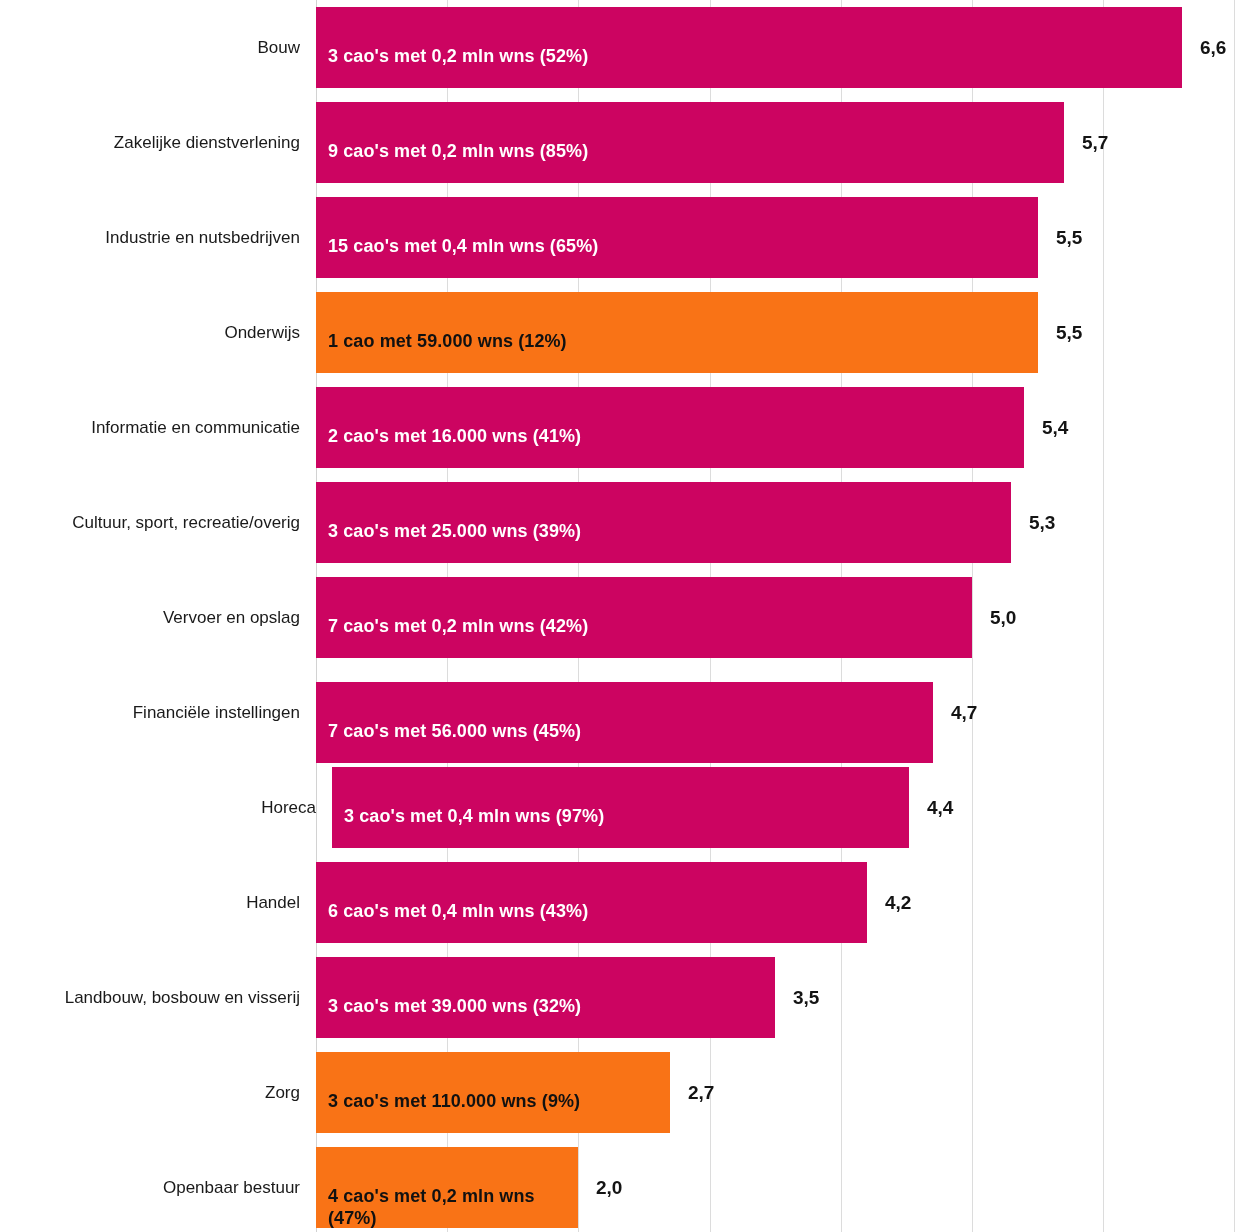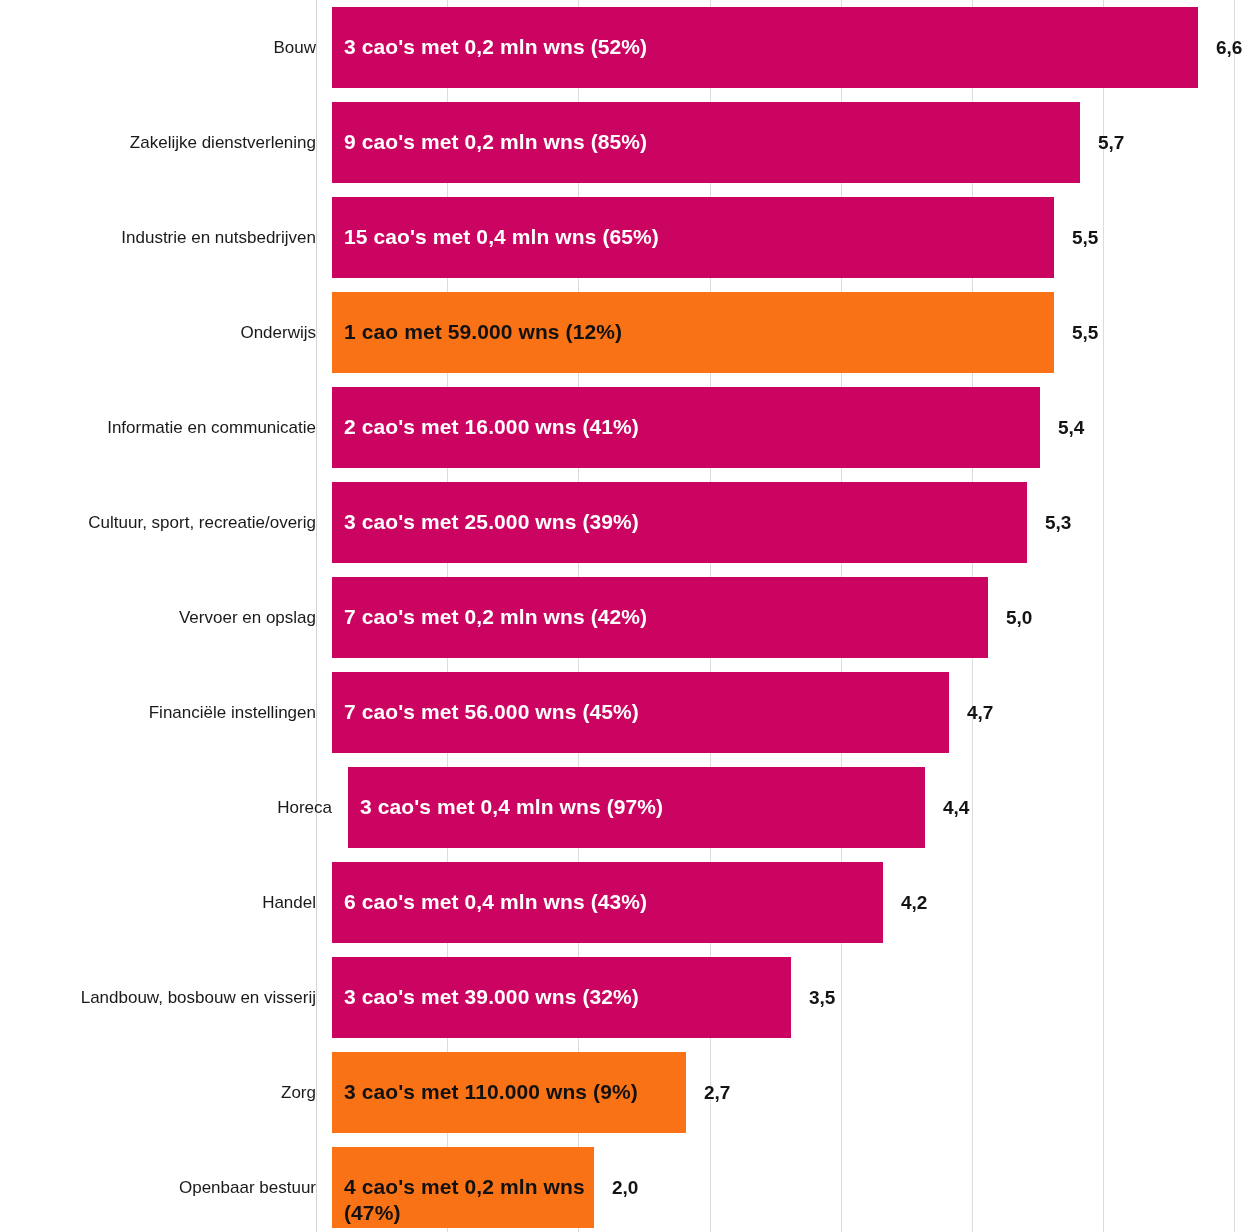--- a/index.html
+++ b/index.html
@@ -39,21 +39,21 @@
     height: 1232px;
     background: #dcdcdc;
   }
   .gridline.axis {
     background: #d2d2d2;
   }
 
   
   .row {
     position: absolute;
-    left: 16px;
+    left: 0;
     width: 1022px;
     height: 95px;
   }
 
   .cat-label {
     position: absolute;
     left: 0;
     width: 300px;
     top: 0;
     height: 95px;
@@ -74,23 +74,23 @@
     height: 81px;
     box-sizing: border-box;
     display: flex;
     align-items: flex-start;
     overflow: visible;
   }
   .bar.pink  { background: #cc0461; }
   .bar.blue  { background: #f97316; }
 
   .bar-text {
-    font-size: 21px;
+    font-size: 18px;
     font-weight: bold;
-    padding: 27px 0 0 12px;
+    padding: 39px 0 0 12px;
     line-height: 1.22;
     white-space: normal;
     letter-spacing: 0.1px;
   }
   .bar.pink .bar-text { color: #ffffff; }
   .bar.blue .bar-text { color: #111111; }
 
   .value-label {
     position: absolute;
     top: 7px;
@@ -163,21 +163,21 @@
       </div>
       <div class="row" style="top: 570px;">
         <div class="cat-label">Vervoer en opslag</div>
         <div class="bar pink" style="width: 656px;">
           <div class="bar-text">7 cao's met 0,2 mln wns (42%)</div>
         </div>
         <div class="value-label" style="left: 972px;">5,0</div>
       </div>
       <div class="row" style="top: 665px;">
         <div class="cat-label">Financiële instellingen</div>
-        <div class="bar pink" style="width: 617px;">
+        <div class="bar pink" style="width: 617px; margin-top: 10px;">
           <div class="bar-text">7 cao's met 56.000 wns (45%)</div>
         </div>
         <div class="value-label" style="left: 933px;">4,7</div>
       </div>
       <div class="row" style="top: 760px; margin-left: 16px;">
         <div class="cat-label">Horeca</div>
         <div class="bar pink" style="width: 577px;">
           <div class="bar-text">3 cao's met 0,4 mln wns (97%)</div>
         </div>
         <div class="value-label" style="left: 893px;">4,4</div>

